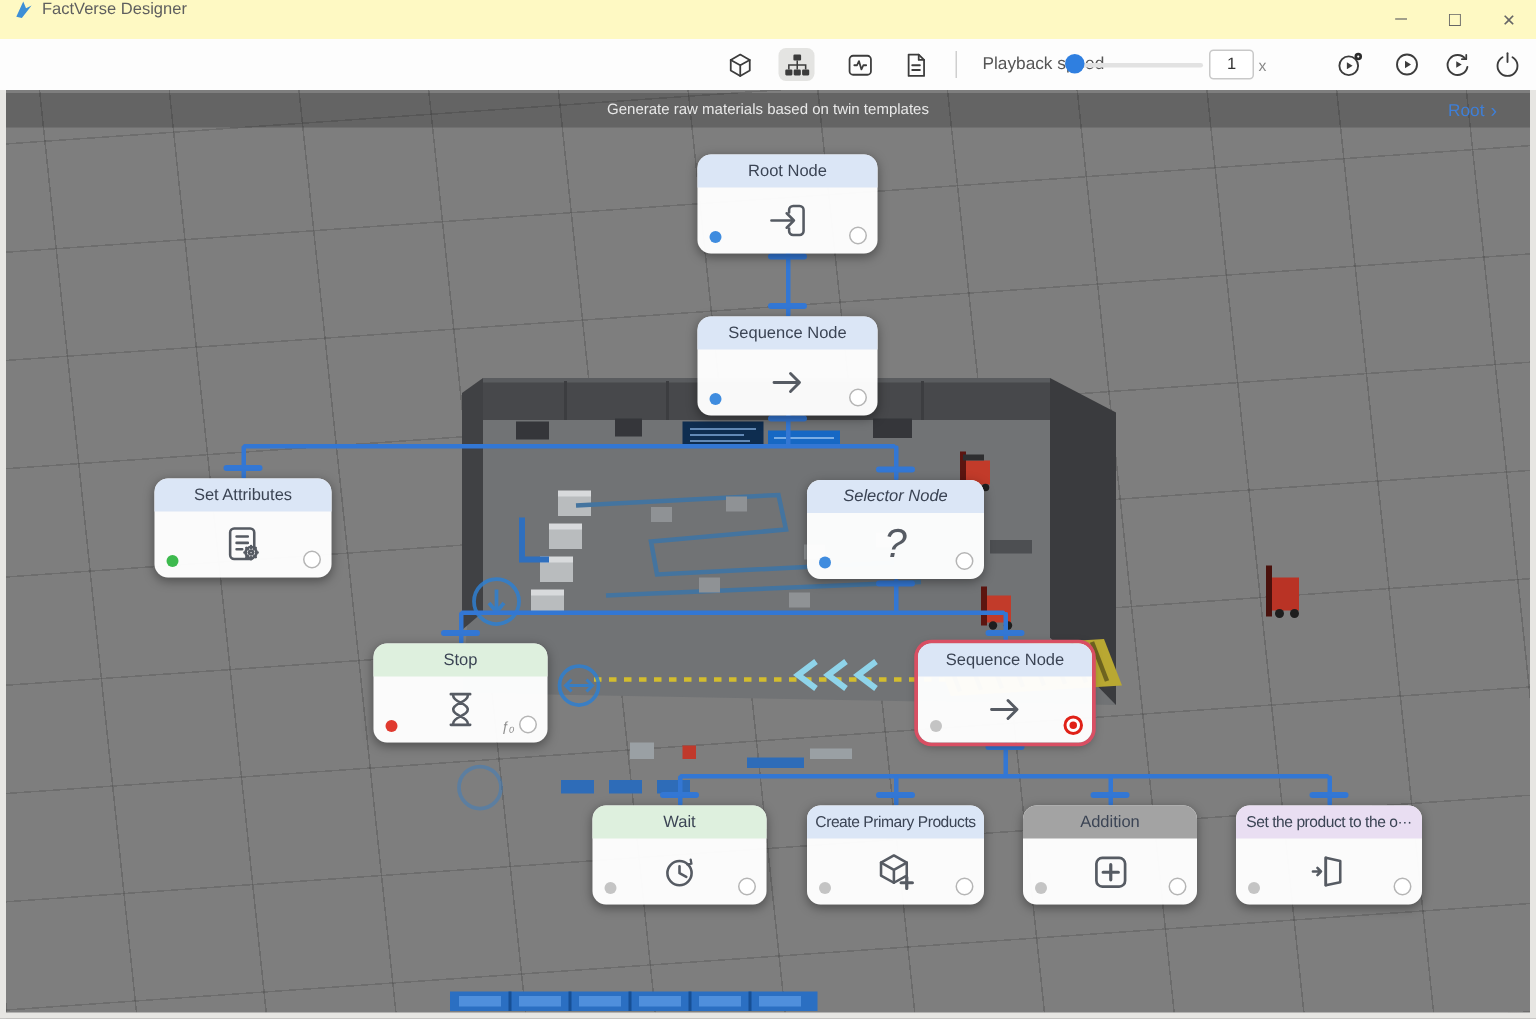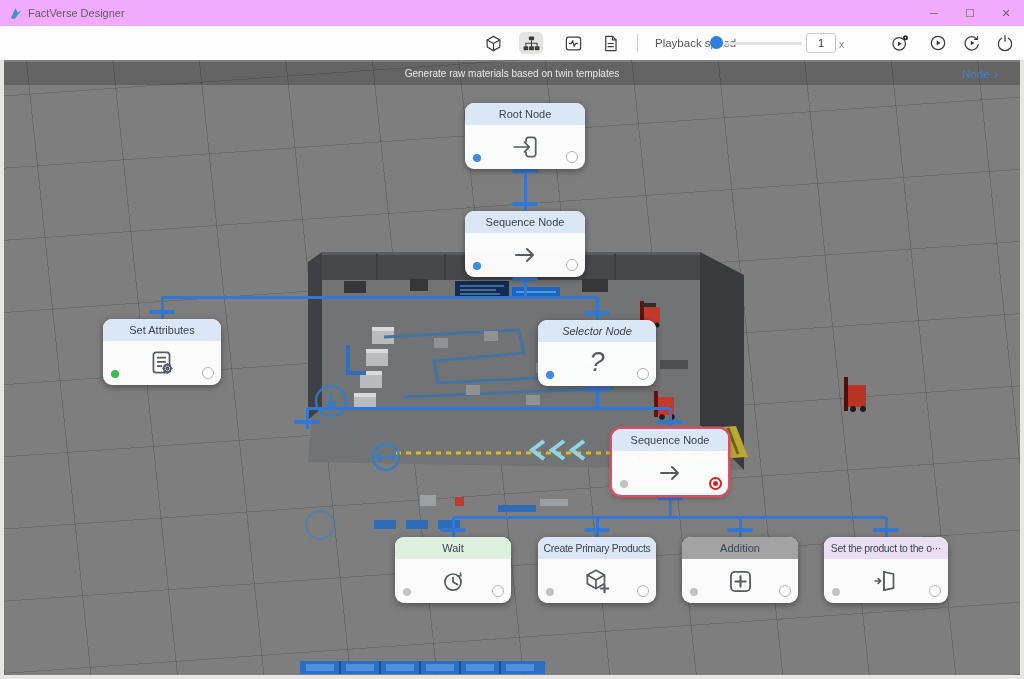--- a/index.html
+++ b/index.html
@@ -1,19 +1,19 @@
 <!DOCTYPE html>
 <html><head>
 <meta charset="utf-8">
 <style>
   html,body{margin:0;padding:0;background:#cfcecb;font-family:"Liberation Sans",sans-serif;}
   .window{position:relative;width:1024px;height:679px;background:#f0efec;overflow:hidden;}
 
   
-  .titlebar{position:absolute;left:0;top:0;width:1024px;height:26px;background:#f0abfc;display:flex;align-items:center;}
+  .titlebar{position:absolute;left:0;top:0;width:1024px;height:26px;background:#fef9c3;display:flex;align-items:flex-start;}
   .titlebar .logo{margin-left:9px;display:flex;align-items:center;}
   .titlebar .ttl{margin-left:6px;font-size:11px;color:#5f5f5f;}
   .wbtns{position:absolute;right:0;top:0;height:26px;display:flex;}
   .wbtn{width:36px;height:26px;display:flex;align-items:center;justify-content:center;font-size:11px;color:#666;cursor:default;}
 
   
   .toolbar{position:absolute;left:0;top:26px;width:1024px;height:34px;background:#fdfdfd;}
   .tbtn{position:absolute;top:6px;width:24px;height:22px;display:flex;align-items:center;justify-content:center;border-radius:5px;}
   .tbtn.active{background:#e4e4e2;}
   .tsep{position:absolute;left:637px;top:8px;width:1px;height:18px;background:#cfcfcf;}
@@ -153,21 +153,21 @@
           <path d="M12 3v7"></path>
         </svg>
     </div>
   </div>
 
   <div class="canvas">
 
     <div class="banner">
       <span class="msg">Generate raw materials based on twin templates</span>
       <span class="more">
-        <span>Node</span>
+        <span>Root</span>
         <span class="chv">›</span>
       </span>
     </div>
 
     <svg class="scene" viewBox="0 0 690 430" style="left:280px;top:185px;width:690px;height:430px">
       <polygon points="38,33 416,27 460,225 24,217" fill="#717375"></polygon>
       <polygon points="38,7 24,17 24,175 38,163" fill="#404144"></polygon>
       <rect x="38" y="7" width="378" height="28" fill="#47484b"></rect>
       <rect x="38" y="7" width="378" height="3" fill="#5a5c5f"></rect>
       <rect x="92" y="9" width="2" height="26" fill="#3c3d40"></rect>
@@ -348,20 +348,33 @@
       <div class="hdr hb">
           <span>Selector Node</span>
         </div>
       <div class="body">
         <div class="qmark">?</div>
       </div>
       <span class="dot" style="background:#3f8cdf"></span>
       <span class="ring"></span>
     </div>
 
+    <div class="card c4">
+      <div class="hdr hg">
+          <span>Stop</span>
+        </div>
+      <div class="body">
+        <svg class="nicon" width="26" height="28" viewBox="0 0 24 26">
+            <path d="M6 3.5h12M6 22.5h12M7.5 4.5c0 4 9 4.5 9 8.5s-9 4.5-9 8.5M16.5 4.5c0 4-9 4.5-9 8.5s9 4.5 9 8.5"></path>
+          </svg>
+      </div>
+      <span class="dot" style="background:#e03a2f"></span>
+      <span class="fx">ƒ₀</span>
+      <span class="ring"></span>
+    </div>
 
     <div class="card c5 sel">
       <div class="hdr hb">
           <span>Sequence Node</span>
         </div>
       <div class="body">
         <svg class="nicon" width="30" height="24" viewBox="0 0 28 24" style="stroke-width:1.9">
             <path d="M5 12h17m-6-6l6 6-6 6"></path>
           </svg>
       </div>

